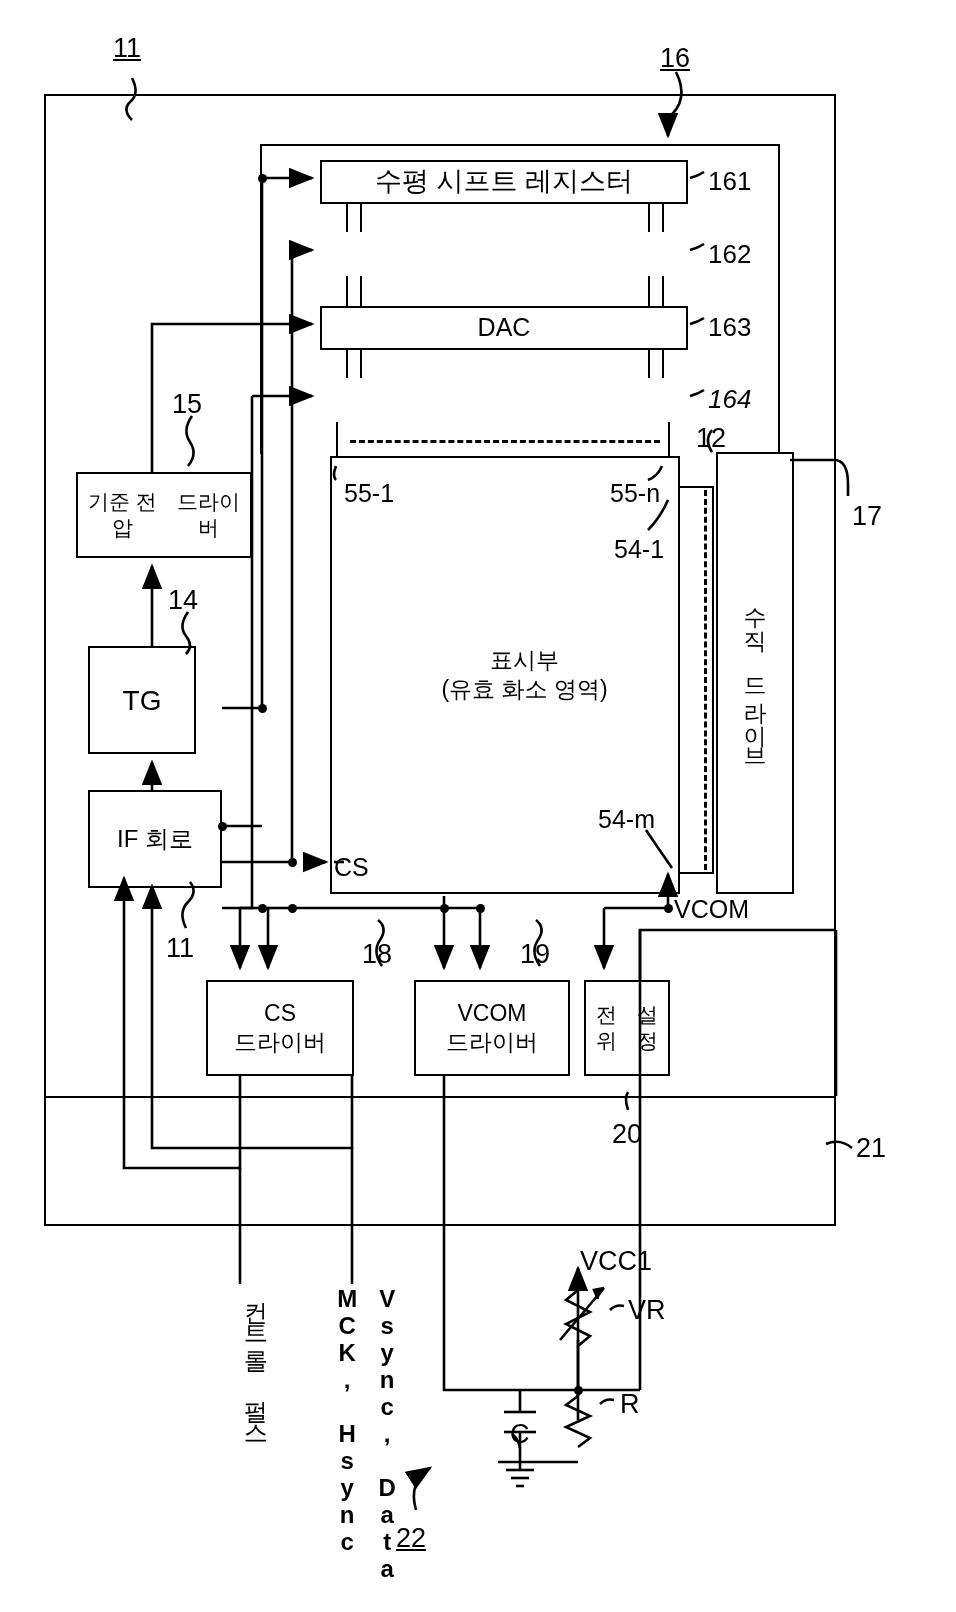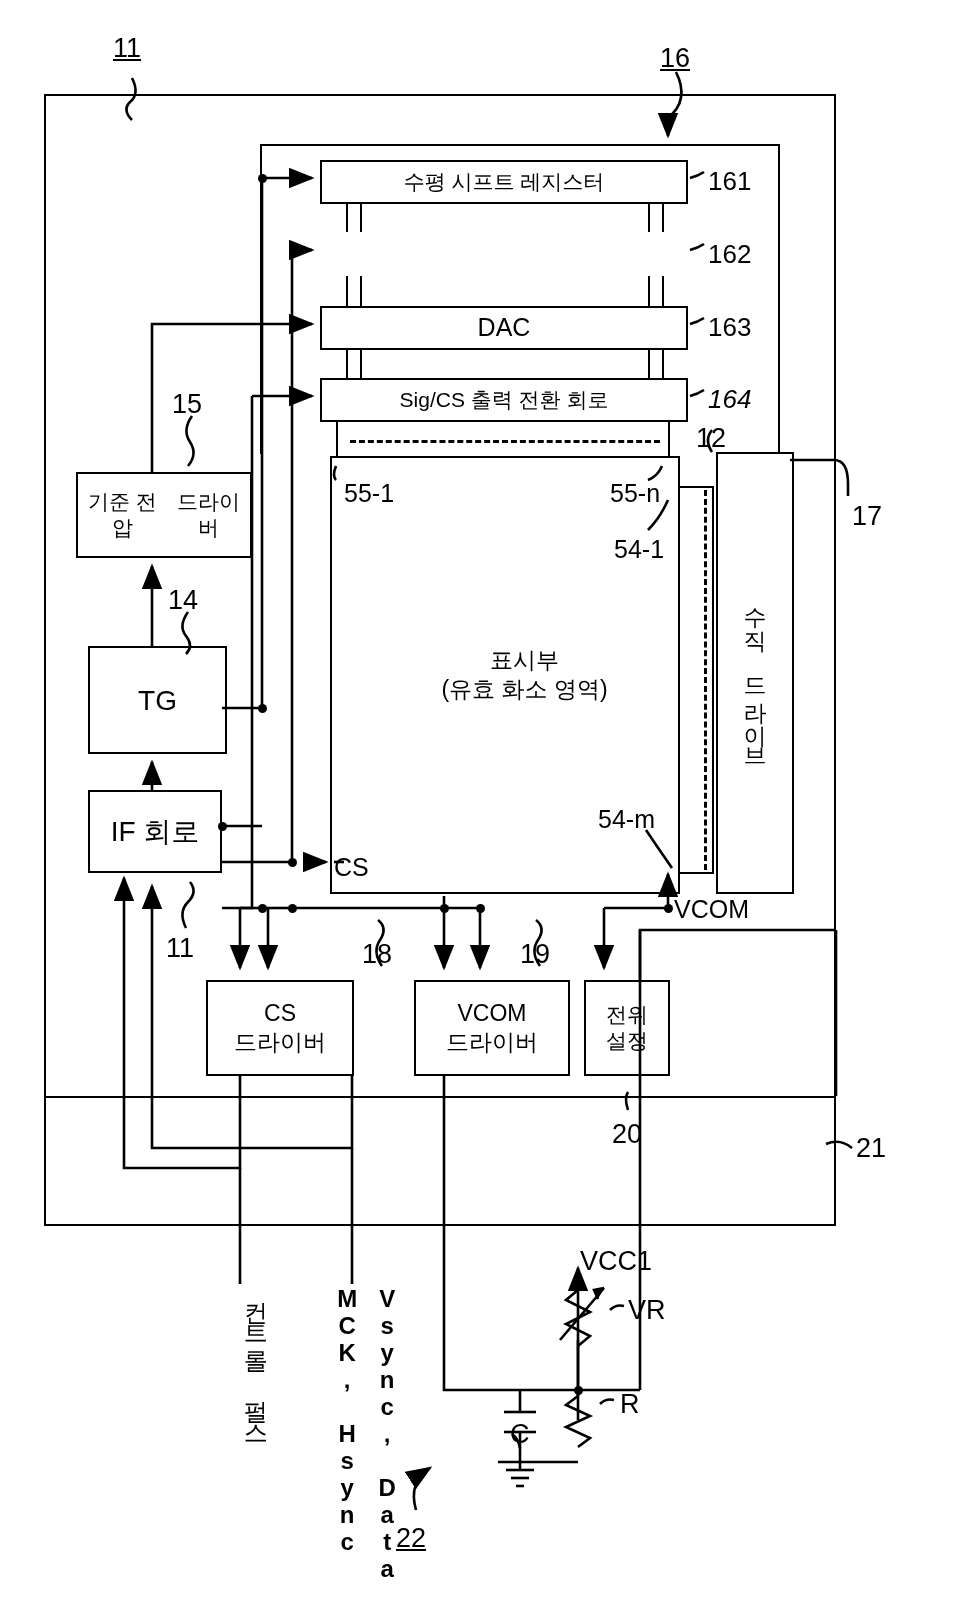--- a/index.html
+++ b/index.html
@@ -26,28 +26,25 @@
   <div class="ln v" style="left:44px;top:94px;height:1132px;"></div>
   <div class="ln v" style="left:834px;top:94px;height:1132px;"></div>
   <div class="ln h" style="left:44px;top:1224px;width:792px;"></div>
 
   <div class="ln h" style="left:44px;top:1096px;width:792px;"></div>
 
   <div class="ln h" style="left:260px;top:144px;width:520px;"></div>
   <div class="ln v" style="left:260px;top:144px;height:310px;"></div>
   <div class="ln v" style="left:778px;top:144px;height:310px;"></div>
 
-  <div class="box" style="left:320px;top:160px;width:368px;height:44px;font-size:21px;">
+  <div class="box" style="left:320px;top:160px;width:368px;height:44px;font-size:27px;">
     <span>수평 시프트 레지스터</span>
   </div>
   <div class="box" style="left:320px;top:306px;width:368px;height:44px;font-size:25px;">
     <span>DAC</span>
-  </div>
-  <div class="box" style="left:320px;top:378px;width:368px;height:44px;font-size:21px;">
-    <span>Sig/CS 출력 전환 회로</span>
   </div>
 
   <div class="ln v" style="left:346px;top:204px;height:28px;"></div>
   <div class="ln v" style="left:360px;top:204px;height:28px;"></div>
   <div class="ln v" style="left:346px;top:276px;height:30px;"></div>
   <div class="ln v" style="left:360px;top:276px;height:30px;"></div>
   <div class="ln v" style="left:346px;top:350px;height:28px;"></div>
   <div class="ln v" style="left:360px;top:350px;height:28px;"></div>
   <div class="ln v" style="left:648px;top:204px;height:28px;"></div>
   <div class="ln v" style="left:662px;top:204px;height:28px;"></div>
@@ -72,36 +69,36 @@
   <div class="ln h" style="left:680px;top:872px;width:32px;"></div>
 
   <div class="box" style="left:716px;top:452px;width:78px;height:442px;font-size:23px;">
     <span class="vert">수직 드라이브</span>
   </div>
 
   <div class="box" style="left:76px;top:472px;width:176px;height:86px;flex-direction:row;font-size:21px;">
     <span>기준 전압</span>
     <span>드라이버</span>
   </div>
-  <div class="box" style="left:88px;top:646px;width:139px;height:108px;font-size:28px;">
+  <div class="box" style="left:88px;top:646px;width:108px;height:108px;font-size:28px;">
     <span>TG</span>
   </div>
-  <div class="box" style="left:88px;top:790px;width:134px;height:83px;font-size:28px;">
+  <div class="box" style="left:88px;top:790px;width:134px;height:98px;font-size:24px;">
     <span>IF 회로</span>
   </div>
 
   <div class="box" style="left:206px;top:980px;width:148px;height:96px;flex-direction:column;font-size:23px;">
     <span>CS</span>
     <span>드라이버</span>
   </div>
   <div class="box" style="left:414px;top:980px;width:156px;height:96px;flex-direction:column;font-size:23px;">
     <span>VCOM</span>
     <span>드라이버</span>
   </div>
-  <div class="box" style="left:584px;top:980px;width:86px;height:96px;flex-direction:column;font-size:21px;">
+  <div class="box" style="left:584px;top:980px;width:86px;height:96px;flex-direction:row;font-size:21px;">
     <span>전위</span>
     <span>설정</span>
   </div>
 
   <div class="lbl u" style="left:113px;top:32px;font-size:27px;">11</div>
   <div class="lbl u" style="left:660px;top:42px;font-size:27px;">16</div>
   <div class="lbl" style="left:708px;top:165px;font-size:26px;">161</div>
   <div class="lbl" style="left:708px;top:238px;font-size:26px;">162</div>
   <div class="lbl" style="left:708px;top:311px;font-size:26px;">163</div>
   <div class="lbl" style="left:708px;top:383px;font-size:26px;font-style:italic;">164</div>

